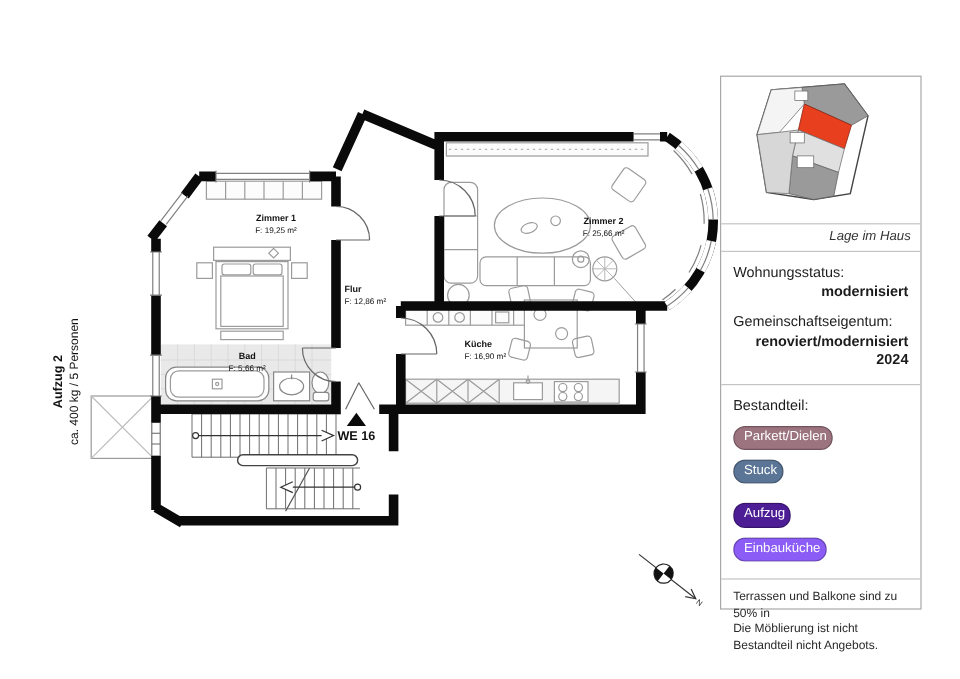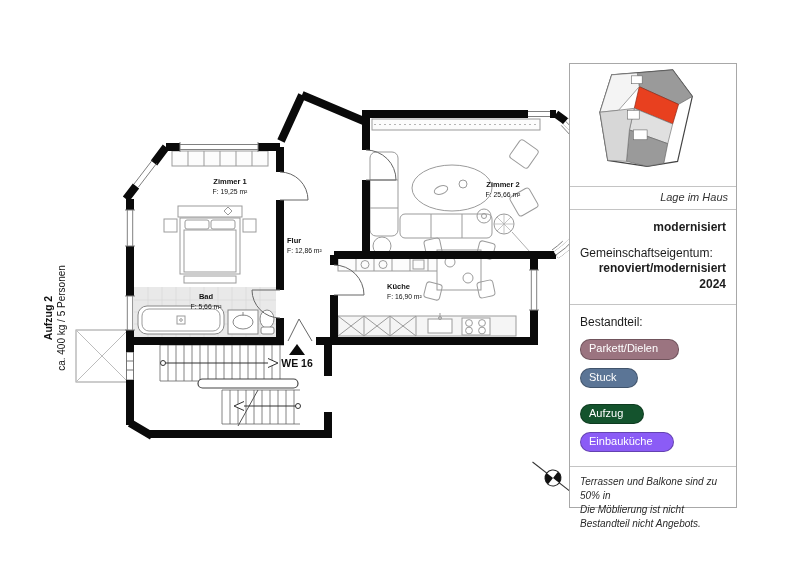--- a/index.html
+++ b/index.html
@@ -2,33 +2,33 @@
 <html><head>
 <meta charset="utf-8">
 <style>
   html,body{margin:0;padding:0;background:#fff;}
   .stage{position:relative;width:800px;height:566px;background:#fff;overflow:hidden;
          font-family:"Liberation Sans",sans-serif;color:#1c1c1c;}
   svg.plan{position:absolute;left:0;top:0;}
   svg text{font-family:"Liberation Sans",sans-serif;fill:#111;}
 
   
-  .sidebar{position:absolute;left:569px;top:63px;width:168px;height:445px;
+  .sidebar{position:absolute;left:600px;top:63px;width:168px;height:445px;
            border:1px solid #a8a8a8;background:#fff;display:flex;flex-direction:column;box-sizing:border-box;}
   .map-box{height:122px;flex:none;display:flex;align-items:center;justify-content:center;}
   .map-caption{height:22px;flex:none;border-top:1px solid #c4c4c4;border-bottom:1px solid #c4c4c4;
                font-size:11px;font-style:italic;color:#333;text-align:right;line-height:21px;padding-right:8px;}
   .status{flex:none;padding:10px 10px 12px 10px;border-bottom:1px solid #c4c4c4;font-size:12px;line-height:1.3;}
   .status .val{font-weight:bold;text-align:right;}
   .status .gap{height:10px;}
   .features{flex:1;padding:10px 10px 6px 10px;font-size:12px;}
   .badges{margin-top:10px;}
-  .badge{display:table;color:#fff;font-size:11px;line-height:1.2;padding:2px 20px 3px 8px;
+  .badge{display:table;color:#fff;font-size:11px;line-height:1.2;padding:2px 4px 3px 8px;
          border-radius:10px;border:1px solid rgba(0,0,0,.28);margin-bottom:8px;}
-  .note{flex:none;border-top:1px solid #c4c4c4;padding:8px 8px 9px 10px;font-size:10px;line-height:1.38;color:#2a2a2a;font-style:italic;}
+  .note{flex:none;border-top:1px solid #c4c4c4;padding:8px 8px 9px 10px;font-size:10px;line-height:1.38;color:#2a2a2a;}
 </style>
 </head>
 <body>
 
 <div class="stage">
 
   <svg class="plan" width="800" height="566" viewBox="0 0 800 566">
 
     <g>
       <rect x="134" y="287" width="142" height="50" fill="#e9e9e9"></rect>
@@ -232,32 +232,33 @@
         <rect x="54" y="44" width="12" height="9" fill="#fff" stroke="#666" stroke-width="0.6"></rect>
         <rect x="60" y="64" width="14" height="10" fill="#fff" stroke="#666" stroke-width="0.6"></rect>
       </svg>
     </div>
 
     <div class="map-caption">
       <span>Lage im Haus</span>
     </div>
 
     <div class="status">
+      <div>Wohnungsstatus:</div>
       <div class="val">modernisiert</div>
       <div class="gap"></div>
       <div>Gemeinschaftseigentum:</div>
       <div class="val">renoviert/modernisiert 2024</div>
     </div>
 
     <div class="features">
       <div>Bestandteil:</div>
       <div class="badges">
         <div class="badge" style="background: rgb(155, 116, 128);">Parkett/Dielen</div>
         <div class="badge" style="background: rgb(91, 117, 150); text-align: right;">Stuck</div>
-        <div class="badge" style="background: #14532d; margin-top: 16px;">Aufzug</div>
+        <div class="badge" style="background: #4c1d95; margin-top: 16px;">Aufzug</div>
         <div class="badge" style="background: #8b5cf6;">Einbauküche</div>
       </div>
     </div>
 
     <div class="note">
       <div>Terrassen und Balkone sind zu 50% in</div>
       <div>Die Möblierung ist nicht</div>
       <div>Bestandteil nicht Angebots.</div>
     </div>
   </div>

